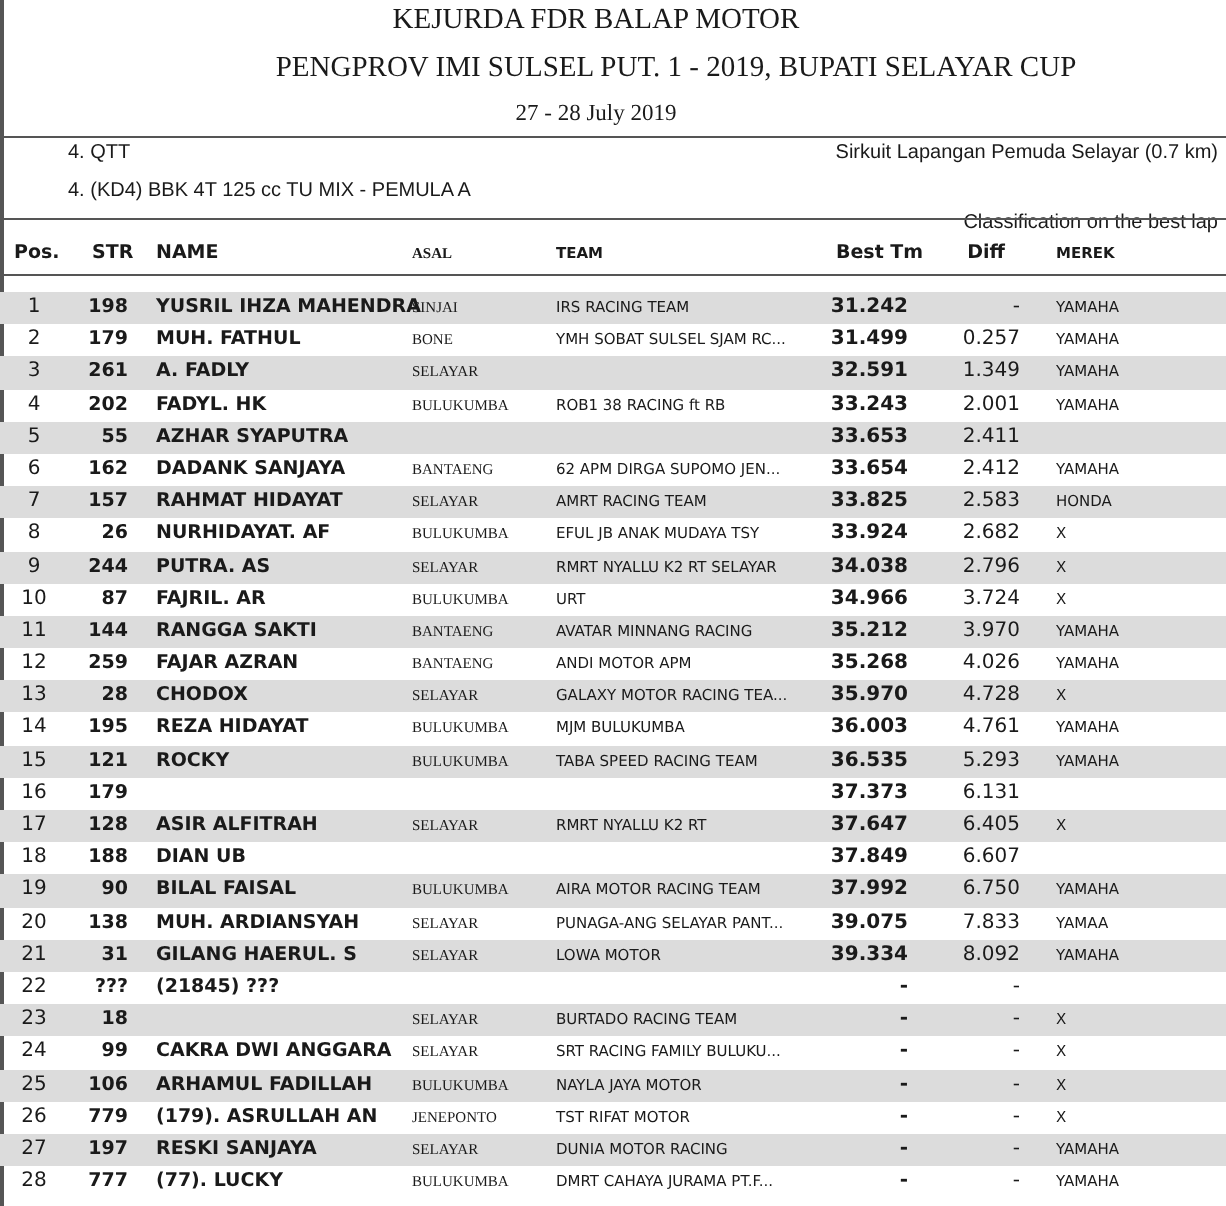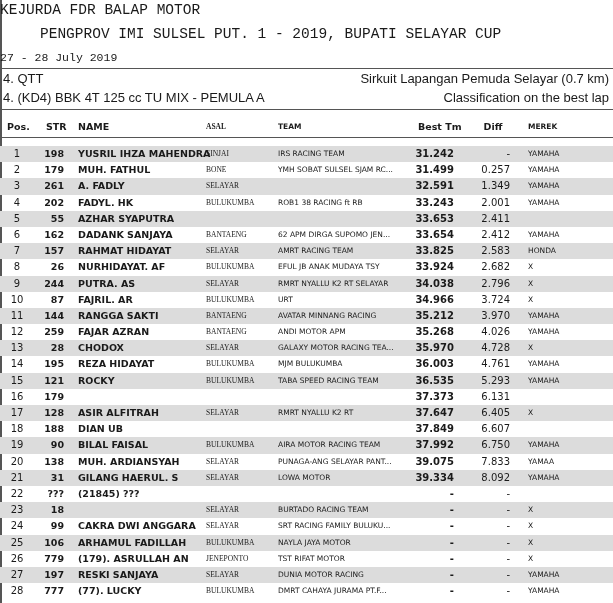--- a/index.html
+++ b/index.html
@@ -1,23 +1,23 @@
 <!DOCTYPE html>
 <html><head>
 <meta charset="utf-8">
 <style>
   html, body { margin: 0; padding: 0; background: #ffffff; }
   body { width: 613px; height: 603px; overflow: hidden; position: relative; font-family: "Liberation Sans", sans-serif; color: #1a1a1a; }
   .frame { position: absolute; left: 0; top: 0; width: 613px; height: 603px; border-left: 2px solid #555; box-sizing: border-box; }
-  .title { position: absolute; left: 0; width: 596px; font-family: Liberation Mono, monospace; }
+  .title { position: absolute; left: 0; width: 596px; text-align: center; font-family: Liberation Serif, serif; }
   .t1 { top: 2px; font-size: 14.5px; }
   .t2 { top: 26px; font-size: 14.5px; padding-left: 40px; }
   .t3 { top: 51px; font-size: 11.5px; }
   .hline { position: absolute; left: 0; width: 613px; height: 0; border-top: 1.5px solid #555; }
-  .info { position: absolute; font-size: 13px; white-space: nowrap; }
+  .info { position: absolute; font-size: 10px; white-space: nowrap; margin-left: 31px; }
   .info.left { left: 3px; }
   .info.right { right: 4px; }
   .thead { position: absolute; top: 116px; left: 0; width: 613px; height: 22px; font-weight: bold; font-size: 8.5px; font-family: "DejaVu Sans", sans-serif; }
   .thead span, .row span { position: absolute; white-space: nowrap; }
   .thead .c-pos { font-size: 9.5px; }
   .thead .c-str { font-size: 9.5px; }
   .thead .c-name { font-size: 9.5px; }
   .thead .c-best { font-size: 9.5px; }
   .thead .c-diff { font-size: 9.5px; }
   .rows { position: absolute; top: 146px; left: 0; width: 613px; }
@@ -47,21 +47,21 @@
 
 <div class="title t1">KEJURDA FDR BALAP MOTOR</div>
 <div class="title t2">PENGPROV IMI SULSEL PUT. 1 - 2019, BUPATI SELAYAR CUP</div>
 <div class="title t3">27 - 28 July 2019</div>
 
 <div class="hline" style="top:68px;"></div>
 
 <div class="info left" style="top:71px;">4. QTT</div>
 <div class="info right" style="top:71px;">Sirkuit Lapangan Pemuda Selayar (0.7 km)</div>
 <div class="info left" style="top:90px;">4. (KD4) BBK 4T 125 cc TU MIX - PEMULA A</div>
-<div class="info right" style="top:90px;">Classification on the best lap</div>
+<div class="info right" style="top:106px;">Classification on the best lap</div>
 
 <div class="hline" style="top:109px;"></div>
 
 <div class="thead">
   <span class="c-pos">Pos.</span>
   <span class="c-str">STR</span>
   <span class="c-name">NAME</span>
   <span class="c-asal">ASAL</span>
   <span class="c-team">TEAM</span>
   <span class="c-best">Best Tm</span>

